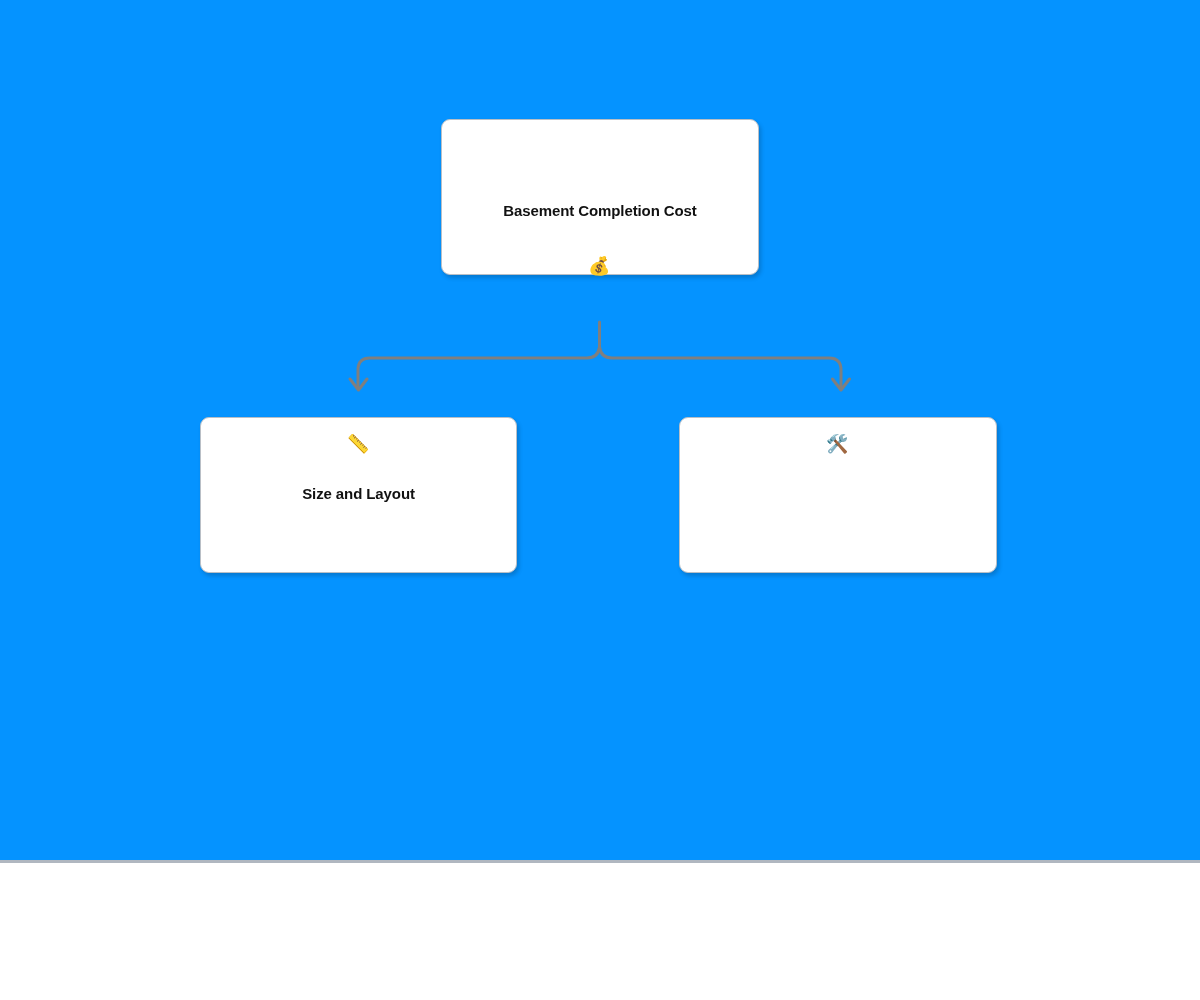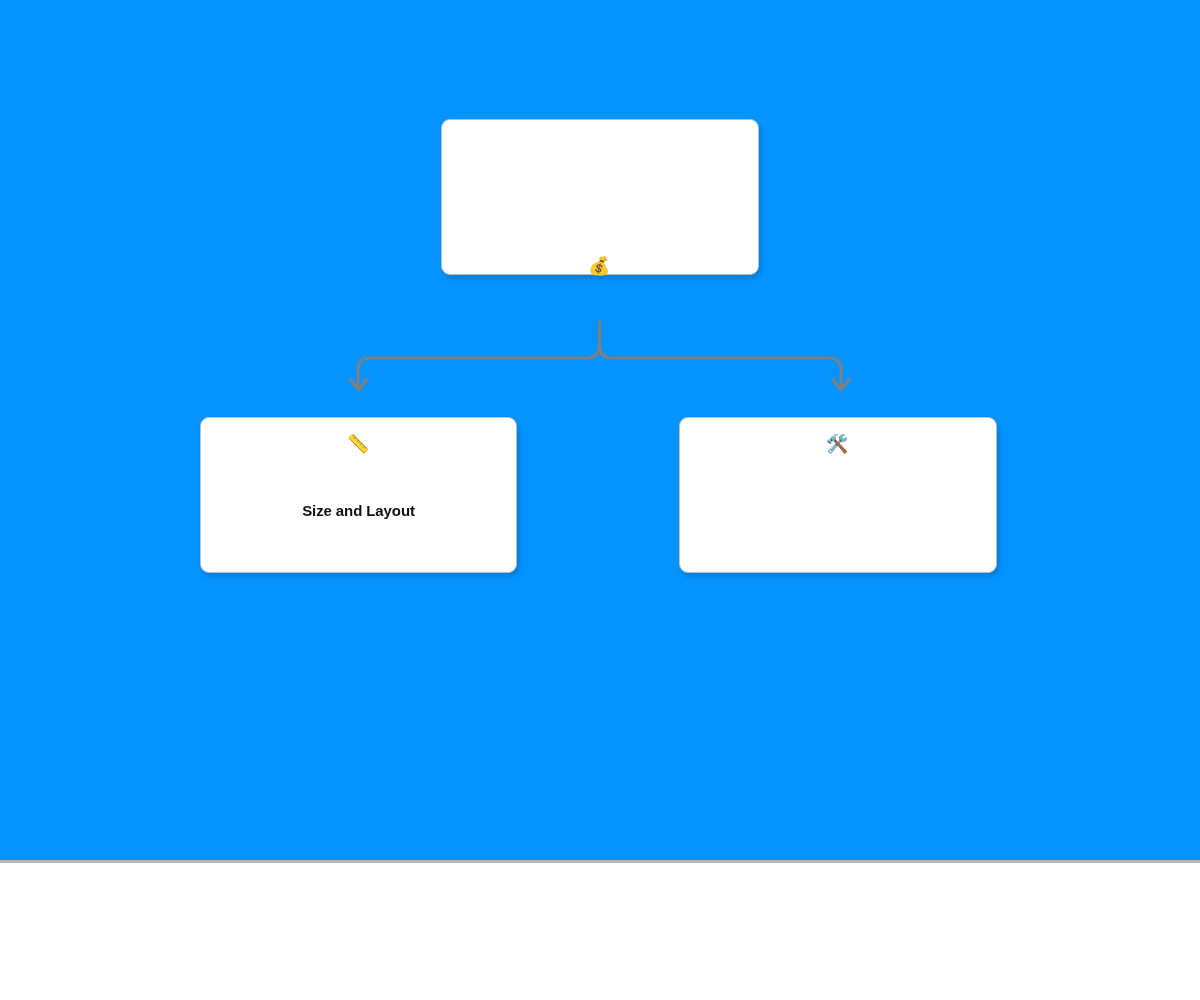--- a/index.html
+++ b/index.html
@@ -101,40 +101,41 @@
     width: 317px;
     height: 156px;
   }
   #node-quality-materials {
     left: 679px;
     top: 417px;
     width: 318px;
     height: 156px;
   }
   .node-child .node-icon { top: 17px; }
-  .node-child .node-label { top: 84px; }
+  .node-child .node-label { top: 67px; }
 </style>
 </head>
 <body>
 
 <div id="diagram-canvas">
 
   <svg id="connector-layer" viewBox="0 0 1200 860" width="1200" height="860" xmlns="http://www.w3.org/2000/svg">
 
     <path d="M 599.5 322 L 599.5 347" fill="none" stroke="#7f7f7f" stroke-width="3" stroke-linecap="round"></path>
 
     <path d="M 599.5 347 Q 598 358 587 358 L 370 358 Q 358 358 358 370 L 358 388" fill="none" stroke="#7f7f7f" stroke-width="3" stroke-linecap="round" stroke-linejoin="round"></path>
     <path d="M 350 379 L 358.5 390 L 367 379" fill="none" stroke="#7f7f7f" stroke-width="3" stroke-linecap="round" stroke-linejoin="round"></path>
 
     <path d="M 599.5 347 Q 601 358 612 358 L 829 358 Q 841 358 841 370 L 841 388" fill="none" stroke="#7f7f7f" stroke-width="3" stroke-linecap="round" stroke-linejoin="round"></path>
     <path d="M 832.5 379 L 841 390 L 849.5 379" fill="none" stroke="#7f7f7f" stroke-width="3" stroke-linecap="round" stroke-linejoin="round"></path>
   </svg>
 
   <div class="node node-root" id="node-root">
     <div class="node-icon">💰</div>
+    <div class="node-label">Basement Completion Cost</div>
   </div>
 
   <div class="node node-child" id="node-size-layout">
     <div class="node-icon">📏</div>
     <div class="node-label">Size and Layout</div>
   </div>
 
   <div class="node node-child" id="node-quality-materials">
     <div class="node-icon">🛠️</div>
   </div>

